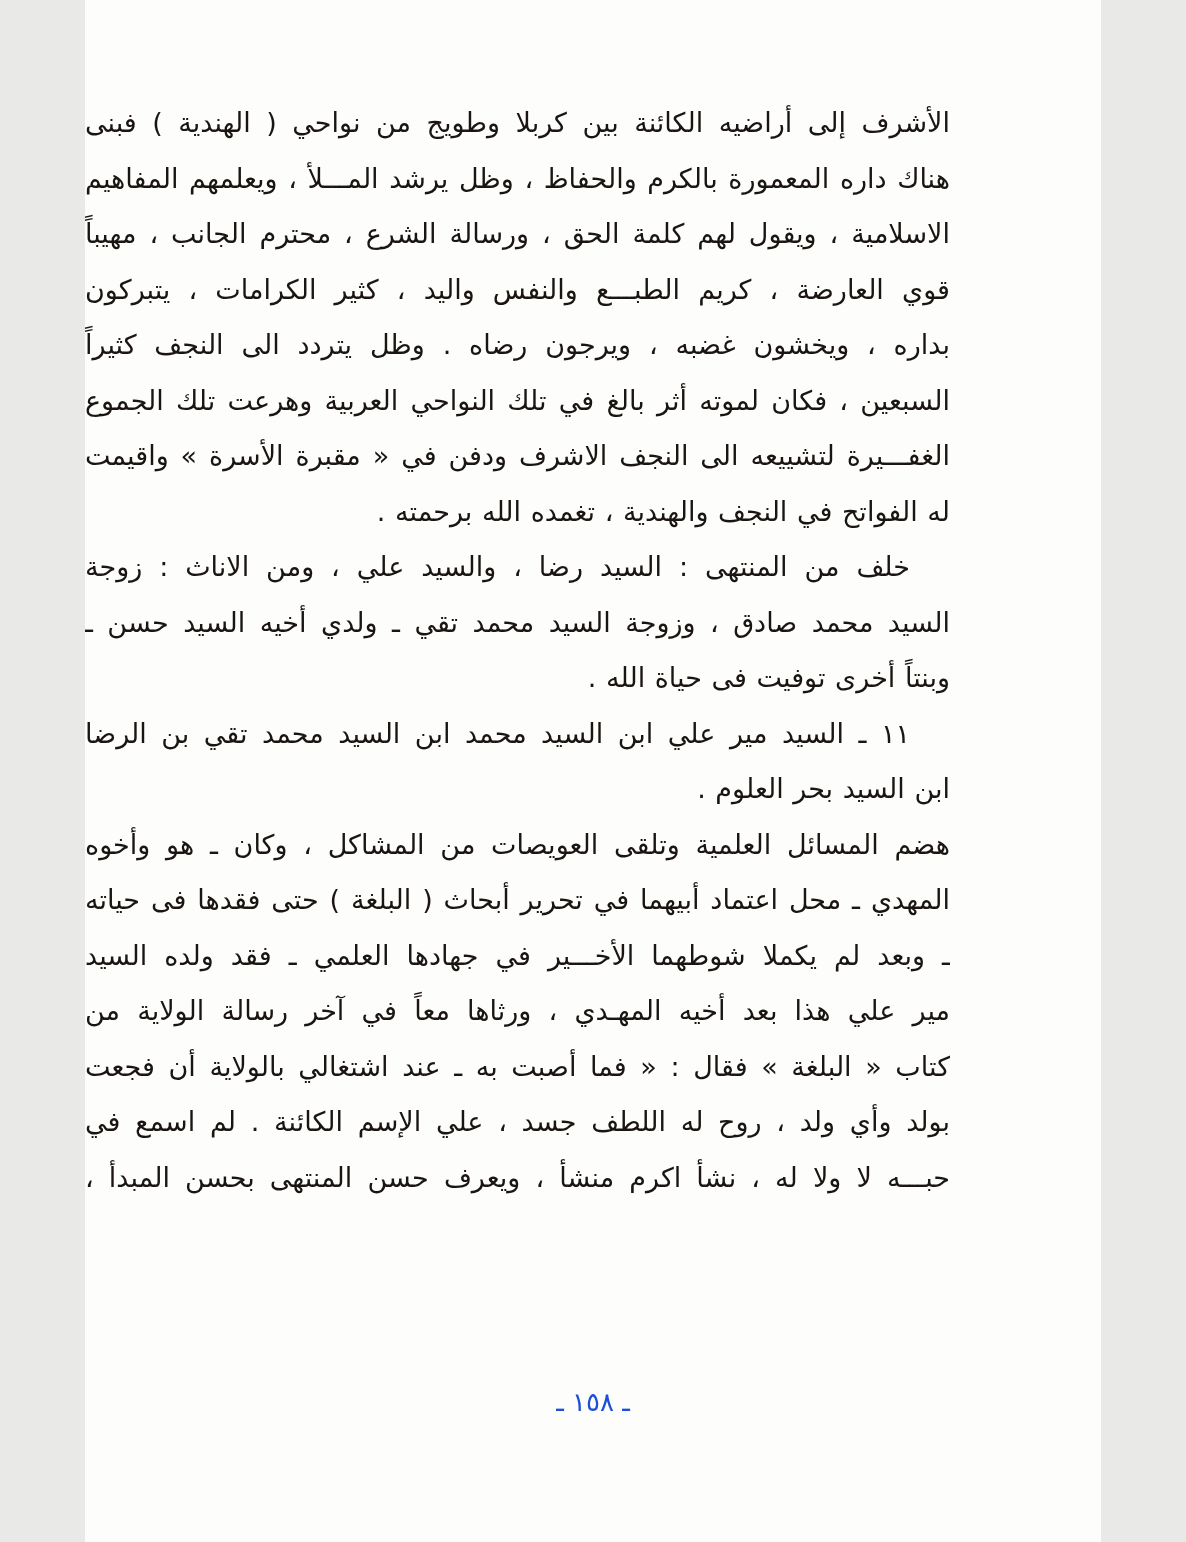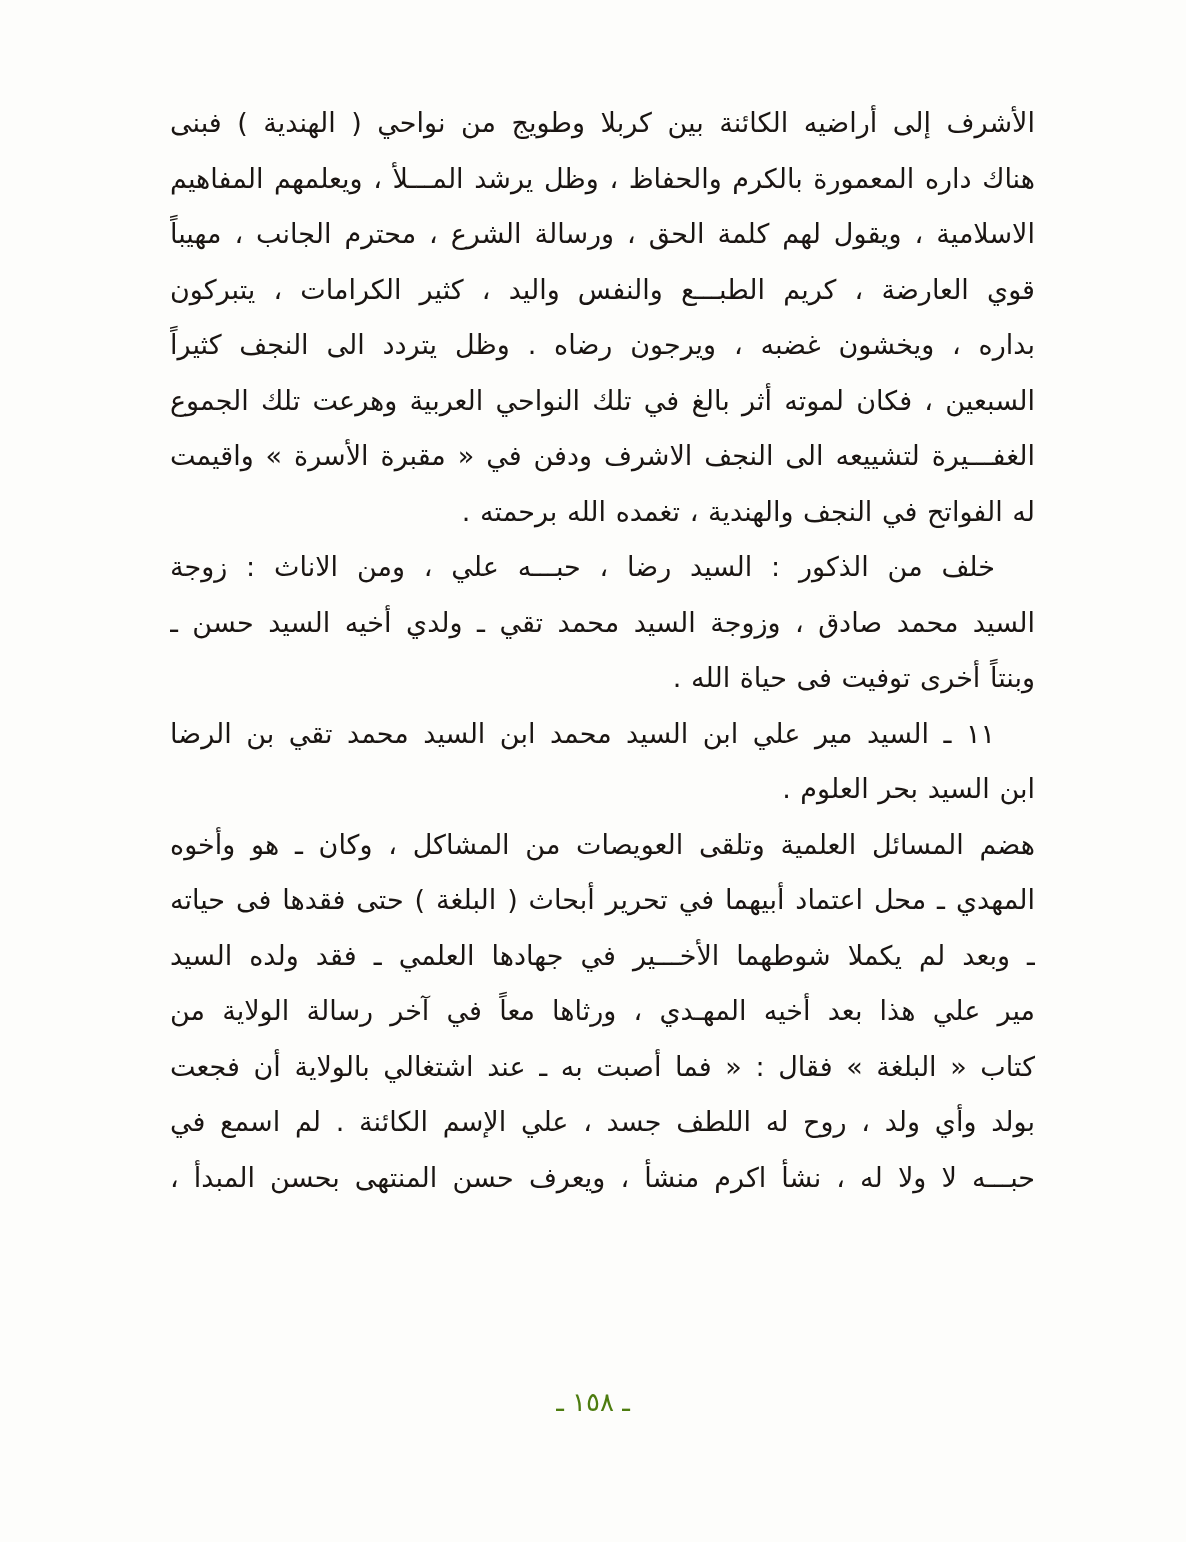--- a/index.html
+++ b/index.html
@@ -2,21 +2,21 @@
 <html lang="ar" dir="rtl"><head>
 <meta charset="utf-8">
 <style>
   html, body {
     margin: 0;
     padding: 0;
     background: #e9e9e7;
   }
   .page {
     position: relative;
-    width: 1186px;
+    width: 1016px;
     height: 1542px;
     margin: 0 auto;
     background: #fdfdfb;
     color: #1a1512;
     font-family: "DejaVu Sans", sans-serif;
     direction: rtl;
     overflow: hidden;
   }
   .text-block {
     position: absolute;
@@ -43,37 +43,37 @@
     padding-right: 40px;
   }
   .page-number {
     position: absolute;
     top: 1382px;
     right: 0;
     width: 100%;
     text-align: center;
     font-size: 26px;
     line-height: 40px;
-    color: #4d7c0f;
+    color: #1d4ed8;
   }
 </style>
 </head>
 <body>
 
 <div class="page">
   <div class="text-block">
     <div class="line">الأشرف إلى أراضيه الكائنة بين كربلا وطويج من نواحي ( الهندية ) فبنى</div>
     <div class="line">هناك داره المعمورة بالكرم والحفاظ ، وظل يرشد المـــلأ ، ويعلمهم المفاهيم</div>
     <div class="line">الاسلامية ، ويقول لهم كلمة الحق ، ورسالة الشرع ، محترم الجانب ، مهيباً</div>
     <div class="line">قوي العارضة ، كريم الطبـــع والنفس واليد ، كثير الكرامات ، يتبركون</div>
     <div class="line">بداره ، ويخشون غضبه ، ويرجون رضاه . وظل يتردد الى النجف كثيراً</div>
     <div class="line">السبعين ، فكان لموته أثر بالغ في تلك النواحي العربية وهرعت تلك الجموع</div>
     <div class="line">الغفـــيرة لتشييعه الى النجف الاشرف ودفن في « مقبرة الأسرة » واقيمت</div>
     <div class="line end">له الفواتح في النجف والهندية ، تغمده الله برحمته .</div>
-    <div class="line indent">خلف من الذكور : السيد رضا ، حبـــه علي ، ومن الاناث : زوجة</div>
+    <div class="line indent">خلف من المنتهى : السيد رضا ، والسيد علي ، ومن الاناث : زوجة</div>
     <div class="line">السيد محمد صادق ، وزوجة السيد محمد تقي ـ ولدي أخيه السيد حسن ـ</div>
     <div class="line end">وبنتاً أخرى توفيت فى حياة الله .</div>
     <div class="line indent">١١ ـ السيد مير علي ابن السيد محمد ابن السيد محمد تقي بن الرضا</div>
     <div class="line end">ابن السيد بحر العلوم .</div>
     <div class="line">هضم المسائل العلمية وتلقى العويصات من المشاكل ، وكان ـ هو وأخوه</div>
     <div class="line">المهدي ـ محل اعتماد أبيهما في تحرير أبحاث ( البلغة ) حتى فقدها فى حياته</div>
     <div class="line">ـ وبعد لم يكملا شوطهما الأخـــير في جهادها العلمي ـ فقد ولده السيد</div>
     <div class="line">مير علي هذا بعد أخيه المهـدي ، ورثاها معاً في آخر رسالة الولاية من</div>
     <div class="line">كتاب « البلغة » فقال : « فما أصبت به ـ عند اشتغالي بالولاية أن فجعت</div>
     <div class="line">بولد وأي ولد ، روح له اللطف جسد ، علي الإسم الكائنة . لم اسمع في</div>

